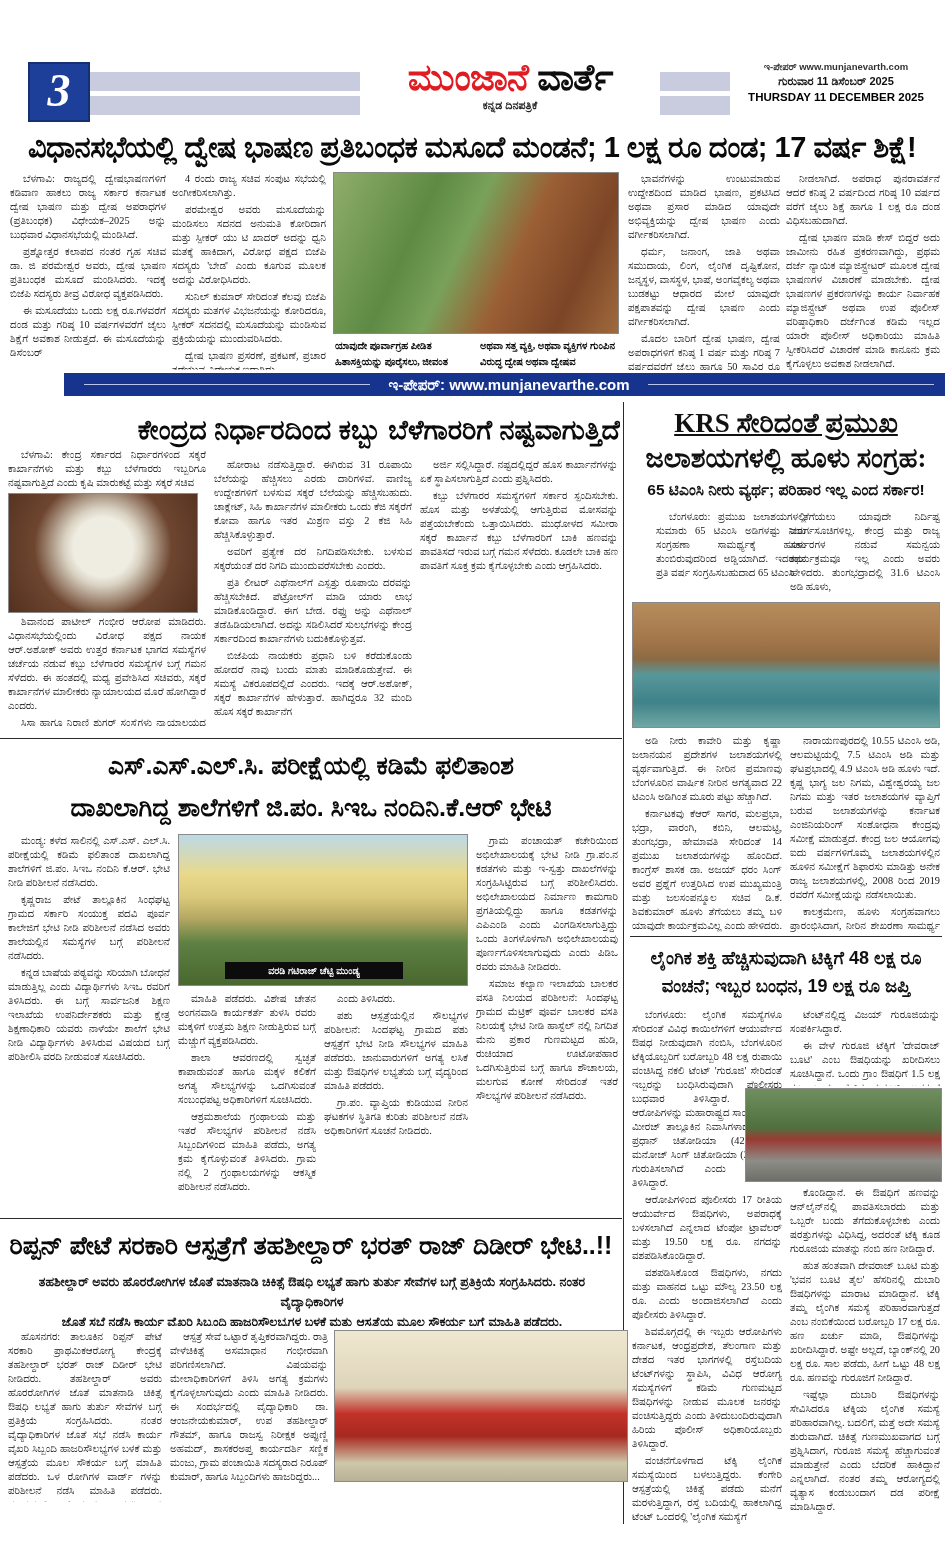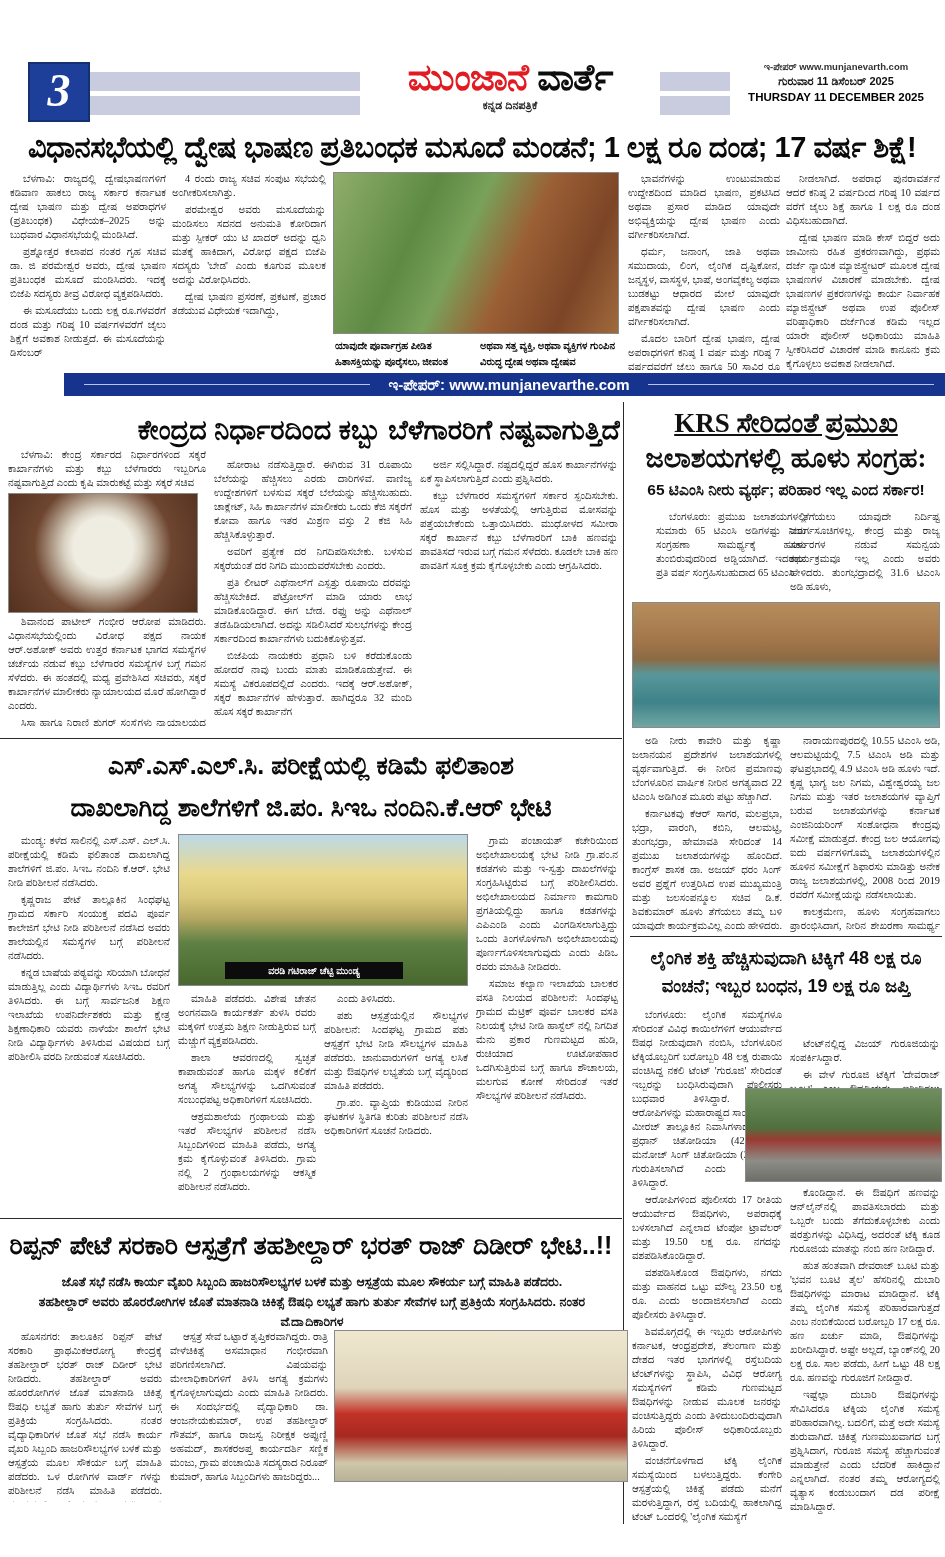--- a/index.html
+++ b/index.html
@@ -82,20 +82,21 @@
 
   <div class="headline" id="lead-headline">ವಿಧಾನಸಭೆಯಲ್ಲಿ ದ್ವೇಷ ಭಾಷಣ ಪ್ರತಿಬಂಧಕ ಮಸೂದೆ ಮಂಡನೆ; 1 ಲಕ್ಷ ರೂ ದಂಡ; 17 ವರ್ಷ ಶಿಕ್ಷೆ!</div>
   <div class="col" style="left:10px;top:172px;width:156px;height:198px;">
       <p class="para">ಬೆಳಗಾವಿ: ರಾಜ್ಯದಲ್ಲಿ ದ್ವೇಷಭಾಷಣಗಳಿಗೆ ಕಡಿವಾಣ ಹಾಕಲು ರಾಜ್ಯ ಸರ್ಕಾರ ಕರ್ನಾಟಕ ದ್ವೇಷ ಭಾಷಣ ಮತ್ತು ದ್ವೇಷ ಅಪರಾಧಗಳ (ಪ್ರತಿಬಂಧಕ) ವಿಧೇಯಕ–2025 ಅನ್ನು ಬುಧವಾರ ವಿಧಾನಸಭೆಯಲ್ಲಿ ಮಂಡಿಸಿದೆ.</p>
       <p class="para">ಪ್ರಶ್ನೋತ್ತರ ಕಲಾಪದ ನಂತರ ಗೃಹ ಸಚಿವ ಡಾ. ಜಿ ಪರಮೇಶ್ವರ ಅವರು, ದ್ವೇಷ ಭಾಷಣ ಪ್ರತಿಬಂಧಕ ಮಸೂದೆ ಮಂಡಿಸಿದರು. ಇದಕ್ಕೆ ಬಿಜೆಪಿ ಸದಸ್ಯರು ತೀವ್ರ ವಿರೋಧ ವ್ಯಕ್ತಪಡಿಸಿದರು.</p>
       <p class="para">ಈ ಮಸೂದೆಯು ಒಂದು ಲಕ್ಷ ರೂ.ಗಳವರೆಗೆ ದಂಡ ಮತ್ತು ಗರಿಷ್ಠ 10 ವರ್ಷಗಳವರೆಗೆ ಜೈಲು ಶಿಕ್ಷೆಗೆ ಅವಕಾಶ ನೀಡುತ್ತದೆ. ಈ ಮಸೂದೆಯನ್ನು ಡಿಸೆಂಬರ್</p>
     </div>
   <div class="col" style="left:172px;top:172px;width:154px;height:198px;">
       <p class="para">4 ರಂದು ರಾಜ್ಯ ಸಚಿವ ಸಂಪುಟ ಸಭೆಯಲ್ಲಿ ಅಂಗೀಕರಿಸಲಾಗಿತ್ತು.</p>
       <p class="para">ಪರಮೇಶ್ವರ ಅವರು ಮಸೂದೆಯನ್ನು ಮಂಡಿಸಲು ಸದನದ ಅನುಮತಿ ಕೋರಿದಾಗ ಮತ್ತು ಸ್ಪೀಕರ್ ಯು ಟಿ ಖಾದರ್ ಅದನ್ನು ಧ್ವನಿ ಮತಕ್ಕೆ ಹಾಕಿದಾಗ, ವಿರೋಧ ಪಕ್ಷದ ಬಿಜೆಪಿ ಸದಸ್ಯರು 'ಬೇಡ' ಎಂದು ಕೂಗುವ ಮೂಲಕ ಅದನ್ನು ವಿರೋಧಿಸಿದರು.</p>
+      <p class="para">ಸುನಿಲ್ ಕುಮಾರ್ ಸೇರಿದಂತೆ ಕೆಲವು ಬಿಜೆಪಿ ಸದಸ್ಯರು ಮತಗಳ ವಿಭಜನೆಯನ್ನು ಕೋರಿದರೂ, ಸ್ಪೀಕರ್ ಸದನದಲ್ಲಿ ಮಸೂದೆಯನ್ನು ಮಂಡಿಸುವ ಪ್ರಕ್ರಿಯೆಯನ್ನು ಮುಂದುವರಿಸಿದರು.</p>
       <p class="para">ದ್ವೇಷ ಭಾಷಣ ಪ್ರಸರಣೆ, ಪ್ರಕಟಣೆ, ಪ್ರಚಾರ ತಡೆಯುವ ವಿಧೇಯಕ ಇದಾಗಿದ್ದು,</p>
     </div>
   <div class="photo ph-assembly" style="left:333px;top:172px;width:286px;height:162px;"></div>
   <div class="caption" style="left:335px;top:338px;width:138px;height:34px;">ಯಾವುದೇ ಪೂರ್ವಾಗ್ರಹ ಪೀಡಿತ ಹಿತಾಸಕ್ತಿಯನ್ನು ಪೂರೈಸಲು, ಜೀವಂತ</div>
   <div class="caption" style="left:480px;top:338px;width:138px;height:34px;">ಅಥವಾ ಸತ್ತ ವ್ಯಕ್ತಿ, ಅಥವಾ ವ್ಯಕ್ತಿಗಳ ಗುಂಪಿನ ವಿರುದ್ಧ ದ್ವೇಷ ಅಥವಾ ದ್ವೇಷವ</div>
   <div class="col" style="left:628px;top:172px;width:152px;height:198px;">
       <p class="para">ಭಾವನೆಗಳನ್ನು ಉಂಟುಮಾಡುವ ಉದ್ದೇಶದಿಂದ ಮಾಡಿದ ಭಾಷಣ, ಪ್ರಕಟಿಸಿದ ಅಥವಾ ಪ್ರಸಾರ ಮಾಡಿದ ಯಾವುದೇ ಅಭಿವ್ಯಕ್ತಿಯನ್ನು ದ್ವೇಷ ಭಾಷಣ ಎಂದು ವರ್ಗೀಕರಿಸಲಾಗಿದೆ.</p>
       <p class="para">ಧರ್ಮ, ಜನಾಂಗ, ಜಾತಿ ಅಥವಾ ಸಮುದಾಯ, ಲಿಂಗ, ಲೈಂಗಿಕ ದೃಷ್ಟಿಕೋನ, ಜನ್ಮಸ್ಥಳ, ವಾಸಸ್ಥಳ, ಭಾಷೆ, ಅಂಗವೈಕಲ್ಯ ಅಥವಾ ಬುಡಕಟ್ಟು ಆಧಾರದ ಮೇಲೆ ಯಾವುದೇ ಪಕ್ಷಪಾತವನ್ನು ದ್ವೇಷ ಭಾಷಣ ಎಂದು ವರ್ಗೀಕರಿಸಲಾಗಿದೆ.</p>
       <p class="para">ಮೊದಲ ಬಾರಿಗೆ ದ್ವೇಷ ಭಾಷಣ, ದ್ವೇಷ ಅಪರಾಧಗಳಿಗೆ ಕನಿಷ್ಠ 1 ವರ್ಷ ಮತ್ತು ಗರಿಷ್ಠ 7 ವರ್ಷದವರೆಗೆ ಜೈಲು ಹಾಗೂ 50 ಸಾವಿರ ರೂ ದಂಡ ವಿಧಿಸಲು ಅವಕಾಶ</p>
     </div>
@@ -183,35 +184,35 @@
 
   <div class="khead" id="fraud-h1">ಲೈಂಗಿಕ ಶಕ್ತಿ ಹೆಚ್ಚಿಸುವುದಾಗಿ ಟಿಕ್ಕಿಗೆ 48 ಲಕ್ಷ ರೂ</div>
   <div class="khead" id="fraud-h2">ವಂಚನೆ; ಇಬ್ಬರ ಬಂಧನ, 19 ಲಕ್ಷ ರೂ ಜಪ್ತಿ</div>
   <div class="col" style="left:632px;top:1008px;width:150px;height:544px;">
       <p class="para">ಬೆಂಗಳೂರು: ಲೈಂಗಿಕ ಸಮಸ್ಯೆಗಳೂ ಸೇರಿದಂತೆ ವಿವಿಧ ಕಾಯಿಲೆಗಳಿಗೆ ಆಯುರ್ವೇದ ಔಷಧ ನೀಡುವುದಾಗಿ ನಂಬಿಸಿ, ಬೆಂಗಳೂರಿನ ಟೆಕ್ಕಿಯೊಬ್ಬರಿಗೆ ಬರೋಬ್ಬರಿ 48 ಲಕ್ಷ ರುಪಾಯಿ ವಂಚಿಸಿದ್ದ ನಕಲಿ ಟೆಂಟ್ 'ಗುರೂಜಿ' ಸೇರಿದಂತೆ ಇಬ್ಬರನ್ನು ಬಂಧಿಸಿರುವುದಾಗಿ ಪೊಲೀಸರು ಬುಧವಾರ ತಿಳಿಸಿದ್ದಾರೆ. ಬಂಧಿತ ಆರೋಪಿಗಳನ್ನು ಮಹಾರಾಷ್ಟ್ರದ ಸಾಂಗ್ಲಿ ಜಿಲ್ಲೆಯ ಮೀರಜ್ ತಾಲ್ಲೂಕಿನ ನಿವಾಸಿಗಳಾದ ಎಜಾಜ್ ಪ್ರಧಾನ್ ಚಿತೋಡಿಯಾ (42) ಮತ್ತು ಮನೋಜ್ ಸಿಂಗ್ ಚಿತೋಡಿಯಾ (29) ಎಂದು ಗುರುತಿಸಲಾಗಿದೆ ಎಂದು ಪೊಲೀಸರು ತಿಳಿಸಿದ್ದಾರೆ.</p>
       <p class="para">ಆರೋಪಿಗಳಿಂದ ಪೊಲೀಸರು 17 ರೀತಿಯ ಆಯುರ್ವೇದ ಔಷಧಿಗಳು, ಅಪರಾಧಕ್ಕೆ ಬಳಸಲಾಗಿದೆ ಎನ್ನಲಾದ ಟೆಂಪೋ ಟ್ರಾವೆಲರ್ ಮತ್ತು 19.50 ಲಕ್ಷ ರೂ. ನಗದನ್ನು ವಶಪಡಿಸಿಕೊಂಡಿದ್ದಾರೆ.</p>
       <p class="para">ವಶಪಡಿಸಿಕೊಂಡ ಔಷಧಿಗಳು, ನಗದು ಮತ್ತು ವಾಹನದ ಒಟ್ಟು ಮೌಲ್ಯ 23.50 ಲಕ್ಷ ರೂ. ಎಂದು ಅಂದಾಜಿಸಲಾಗಿದೆ ಎಂದು ಪೊಲೀಸರು ತಿಳಿಸಿದ್ದಾರೆ.</p>
       <p class="para">ಶಿವಮೊಗ್ಗದಲ್ಲಿ ಈ ಇಬ್ಬರು ಆರೋಪಿಗಳು ಕರ್ನಾಟಕ, ಆಂಧ್ರಪ್ರದೇಶ, ತೆಲಂಗಾಣ ಮತ್ತು ದೇಶದ ಇತರ ಭಾಗಗಳಲ್ಲಿ ರಸ್ತೆಬದಿಯ ಟೆಂಟ್‌ಗಳನ್ನು ಸ್ಥಾಪಿಸಿ, ವಿವಿಧ ಆರೋಗ್ಯ ಸಮಸ್ಯೆಗಳಿಗೆ ಕಡಿಮೆ ಗುಣಮಟ್ಟದ ಔಷಧಿಗಳನ್ನು ನೀಡುವ ಮೂಲಕ ಜನರನ್ನು ವಂಚಿಸುತ್ತಿದ್ದರು ಎಂದು ತಿಳಿದುಬಂದಿರುವುದಾಗಿ ಹಿರಿಯ ಪೊಲೀಸ್ ಅಧಿಕಾರಿಯೊಬ್ಬರು ತಿಳಿಸಿದ್ದಾರೆ.</p>
       <p class="para">ವಂಚನೆಗೊಳಗಾದ ಟೆಕ್ಕಿ ಲೈಂಗಿಕ ಸಮಸ್ಯೆಯಿಂದ ಬಳಲುತ್ತಿದ್ದರು. ಕೆಂಗೇರಿ ಆಸ್ಪತ್ರೆಯಲ್ಲಿ ಚಿಕಿತ್ಸೆ ಪಡೆದು ಮನೆಗೆ ಮರಳುತ್ತಿದ್ದಾಗ, ರಸ್ತೆ ಬದಿಯಲ್ಲಿ ಹಾಕಲಾಗಿದ್ದ ಟೆಂಟ್ ಒಂದರಲ್ಲಿ 'ಲೈಂಗಿಕ ಸಮಸ್ಯೆಗೆ</p>
     </div>
-  <div class="col" style="left:790px;top:1008px;width:150px;height:78px;margin-top:29px;">
+  <div class="col" style="left:790px;top:1008px;width:150px;height:78px;">
       <p class="para">ಟೆಂಟ್‌ನಲ್ಲಿದ್ದ ವಿಜಯ್ ಗುರೂಜಿಯನ್ನು ಸಂಪರ್ಕಿಸಿದ್ದಾರೆ.</p>
       <p class="para">ಈ ವೇಳೆ ಗುರೂಜಿ ಟೆಕ್ಕಿಗೆ 'ದೇವರಾಜ್ ಬೂಟಿ' ಎಂಬ ಔಷಧಿಯನ್ನು ಖರೀದಿಸಲು ಸೂಚಿಸಿದ್ದಾನೆ. ಒಂದು ಗ್ರಾಂ ಔಷಧಿಗೆ 1.5 ಲಕ್ಷ ರೂ. ಎಂದು ಹೇಳಿದ್ದ ಗುರೂಜಿ, ಅದರಂತೆ ಟೆಕ್ಕಿಯಿಂದ 1,60,000 ರೂ. ಪಡೆದು</p>
     </div>
   <div class="photo ph-banners" style="left:745px;top:1088px;width:197px;height:94px;background-color:#5a7a4a;"></div>
   <div class="col" style="left:790px;top:1186px;width:150px;height:366px;">
       <p class="para">ಕೊಂಡಿದ್ದಾನೆ. ಈ ಔಷಧಿಗೆ ಹಣವನ್ನು ಆನ್‌ಲೈನ್‌ನಲ್ಲಿ ಪಾವತಿಸಬಾರದು ಮತ್ತು ಒಬ್ಬರೇ ಬಂದು ತೆಗೆದುಕೊಳ್ಳಬೇಕು ಎಂದು ಷರತ್ತುಗಳನ್ನು ವಿಧಿಸಿದ್ದ, ಅದರಂತೆ ಟೆಕ್ಕಿ ಕೂಡ ಗುರೂಜಿಯ ಮಾತನ್ನು ನಂಬಿ ಹಣ ನೀಡಿದ್ದಾರೆ.</p>
       <p class="para">ಹುತ ಹಂತವಾಗಿ ದೇವರಾಜ್ ಬೂಟಿ ಮತ್ತು 'ಭವನ ಬೂಟಿ ತೈಲ' ಹೆಸರಿನಲ್ಲಿ ದುಬಾರಿ ಔಷಧಿಗಳನ್ನು ಮಾರಾಟ ಮಾಡಿದ್ದಾನೆ. ಟೆಕ್ಕಿ ತಮ್ಮ ಲೈಂಗಿಕ ಸಮಸ್ಯೆ ಪರಿಹಾರವಾಗುತ್ತದೆ ಎಂಬ ನಂಬಿಕೆಯಿಂದ ಬರೋಬ್ಬರಿ 17 ಲಕ್ಷ ರೂ. ಹಣ ಖರ್ಚು ಮಾಡಿ, ಔಷಧಿಗಳನ್ನು ಖರೀದಿಸಿದ್ದಾರೆ. ಅಷ್ಟೇ ಅಲ್ಲದೆ, ಬ್ಯಾಂಕ್‌ನಲ್ಲಿ 20 ಲಕ್ಷ ರೂ. ಸಾಲ ಪಡೆದು, ಹೀಗೆ ಒಟ್ಟು 48 ಲಕ್ಷ ರೂ. ಹಣವನ್ನು ಗುರೂಜಿಗೆ ನೀಡಿದ್ದಾರೆ.</p>
       <p class="para">ಇಷ್ಟೆಲ್ಲಾ ದುಬಾರಿ ಔಷಧಿಗಳನ್ನು ಸೇವಿಸಿದರೂ ಟೆಕ್ಕಿಯ ಲೈಂಗಿಕ ಸಮಸ್ಯೆ ಪರಿಹಾರವಾಗಿಲ್ಲ. ಬದಲಿಗೆ, ಮತ್ತೆ ಅದೇ ಸಮಸ್ಯೆ ಶುರುವಾಗಿದೆ. ಚಿಕಿತ್ಸೆ ಗುಣಮುಖವಾಗದ ಬಗ್ಗೆ ಪ್ರಶ್ನಿಸಿದಾಗ, ಗುರೂಜಿ ಸಮಸ್ಯೆ ಹೆಚ್ಚಾಗುವಂತೆ ಮಾಡುತ್ತೇನೆ ಎಂದು ಬೆದರಿಕೆ ಹಾಕಿದ್ದಾನೆ ಎನ್ನಲಾಗಿದೆ. ನಂತರ ತಮ್ಮ ಆರೋಗ್ಯದಲ್ಲಿ ವ್ಯತ್ಯಾಸ ಕಂಡುಬಂದಾಗ ದಡ ಪರೀಕ್ಷೆ ಮಾಡಿಸಿದ್ದಾರೆ.</p>
     </div>
 
   <div class="headline" id="hosp-headline">ರಿಪ್ಪನ್ ಪೇಟೆ ಸರಕಾರಿ ಆಸ್ಪತ್ರೆಗೆ ತಹಶೀಲ್ದಾರ್ ಭರತ್ ರಾಜ್ ದಿಡೀರ್ ಭೇಟಿ..!!</div>
   <div class="subhead">
+    <div>ತಹಶೀಲ್ದಾರ್ ಅವರು ಹೊರರೋಗಿಗಳ ಜೊತೆ ಮಾತನಾಡಿ ಚಿಕಿತ್ಸೆ ಔಷಧಿ ಲಭ್ಯತೆ ಹಾಗು ತುರ್ತು ಸೇವೆಗಳ ಬಗ್ಗೆ ಪ್ರತಿಕ್ರಿಯೆ ಸಂಗ್ರಹಿಸಿದರು. ನಂತರ ವೈದ್ಯಾಧಿಕಾರಿಗಳ</div>
     <div>ಜೊತೆ ಸಭೆ ನಡೆಸಿ ಕಾರ್ಯ ವೈಖರಿ ಸಿಬ್ಬಂದಿ ಹಾಜರಿಸೌಲಭ್ಯಗಳ ಬಳಕೆ ಮತ್ತು ಆಸ್ಪತ್ರೆಯ ಮೂಲ ಸೌಕರ್ಯ ಬಗ್ಗೆ ಮಾಹಿತಿ ಪಡೆದರು.</div>
-    <div>ತಹಶೀಲ್ದಾರ್ ಅವರು ಹೊರರೋಗಿಗಳ ಜೊತೆ ಮಾತನಾಡಿ ಚಿಕಿತ್ಸೆ ಔಷಧಿ ಲಭ್ಯತೆ ಹಾಗು ತುರ್ತು ಸೇವೆಗಳ ಬಗ್ಗೆ ಪ್ರತಿಕ್ರಿಯೆ ಸಂಗ್ರಹಿಸಿದರು. ನಂತರ ವೈದ್ಯಾಧಿಕಾರಿಗಳ</div>
   </div>
   <div class="col" style="left:8px;top:1330px;width:154px;height:172px;">
       <p class="para">ಹೊಸನಗರ: ತಾಲೂಕಿನ ರಿಪ್ಪನ್ ಪೇಟೆ ಸರಕಾರಿ ಪ್ರಾಥಮಿಕಆರೋಗ್ಯ ಕೇಂದ್ರಕ್ಕೆ ತಹಶೀಲ್ದಾರ್ ಭರತ್ ರಾಜ್ ದಿಡೀರ್ ಭೇಟಿ ನೀಡಿದರು. ತಹಶೀಲ್ದಾರ್ ಅವರು ಹೊರರೋಗಿಗಳ ಜೊತೆ ಮಾತನಾಡಿ ಚಿಕಿತ್ಸೆ ಔಷಧಿ ಲಭ್ಯತೆ ಹಾಗು ತುರ್ತು ಸೇವೆಗಳ ಬಗ್ಗೆ ಪ್ರತಿಕ್ರಿಯೆ ಸಂಗ್ರಹಿಸಿದರು. ನಂತರ ವೈದ್ಯಾಧಿಕಾರಿಗಳ ಜೊತೆ ಸಭೆ ನಡೆಸಿ ಕಾರ್ಯ ವೈಖರಿ ಸಿಬ್ಬಂದಿ ಹಾಜರಿಸೌಲಭ್ಯಗಳ ಬಳಕೆ ಮತ್ತು ಆಸ್ಪತ್ರೆಯ ಮೂಲ ಸೌಕರ್ಯ ಬಗ್ಗೆ ಮಾಹಿತಿ ಪಡೆದರು. ಒಳ ರೋಗಿಗಳ ವಾರ್ಡ್ ಗಳನ್ನು ಪರಿಶೀಲನೆ ನಡೆಸಿ ಮಾಹಿತಿ ಪಡೆದರು. ಮಾಧ್ಯಮದೊಂದಿಗೆ ಮಾತನಾಡಿ ತಹಶೀಲ್ದಾರ್ ಭರತ್ ರಾಜ್ ಸರಕಾರಿ</p>
     </div>
   <div class="col" style="left:170px;top:1330px;width:158px;height:172px;">
       <p class="para">ಆಸ್ಪತ್ರೆ ಸೇವೆ ಒಟ್ಟಾರೆ ತೃಪ್ತಿಕರವಾಗಿದ್ದರು. ರಾತ್ರಿ ವೇಳೆಚಿಕಿತ್ಸೆ ಅಸಮಾಧಾನ ಗಂಭೀರವಾಗಿ ಪರಿಗಣಿಸಲಾಗಿದೆ. ವಿಷಯವನ್ನು ಮೇಲಾಧಿಕಾರಿಗಳಿಗೆ ತಿಳಿಸಿ ಅಗತ್ಯ ಕ್ರಮಗಳು ಕೈಗೊಳ್ಳಲಾಗುವುದು ಎಂದು ಮಾಹಿತಿ ನೀಡಿದರು. ಈ ಸಂದರ್ಭದಲ್ಲಿ ವೈದ್ಯಾಧಿಕಾರಿ ಡಾ. ಆಂಜನೇಯಕುಮಾರ್, ಉಪ ತಹಶೀಲ್ದಾರ್ ಗೌತಮ್, ಹಾಗೂ ರಾಜಸ್ವ ನಿರೀಕ್ಷಕ ಅಪ್ಪುಣ್ಣಿ ಅಹಮದ್, ಶಾಸಕರಅಪ್ತ ಕಾರ್ಯದರ್ಶಿ ಸಣ್ಣಿಕ ಮಂಜು, ಗ್ರಾಮ ಪಂಚಾಯಿತಿ ಸದಸ್ಯರಾದ ನಿರೂಪ್ ಕುಮಾರ್, ಹಾಗೂ ಸಿಬ್ಬಂದಿಗಳು ಹಾಜರಿದ್ದರು...</p>
     </div>
   <div class="photo ph-hospital" style="left:334px;top:1330px;width:294px;height:152px;"></div>
 
 </div>

